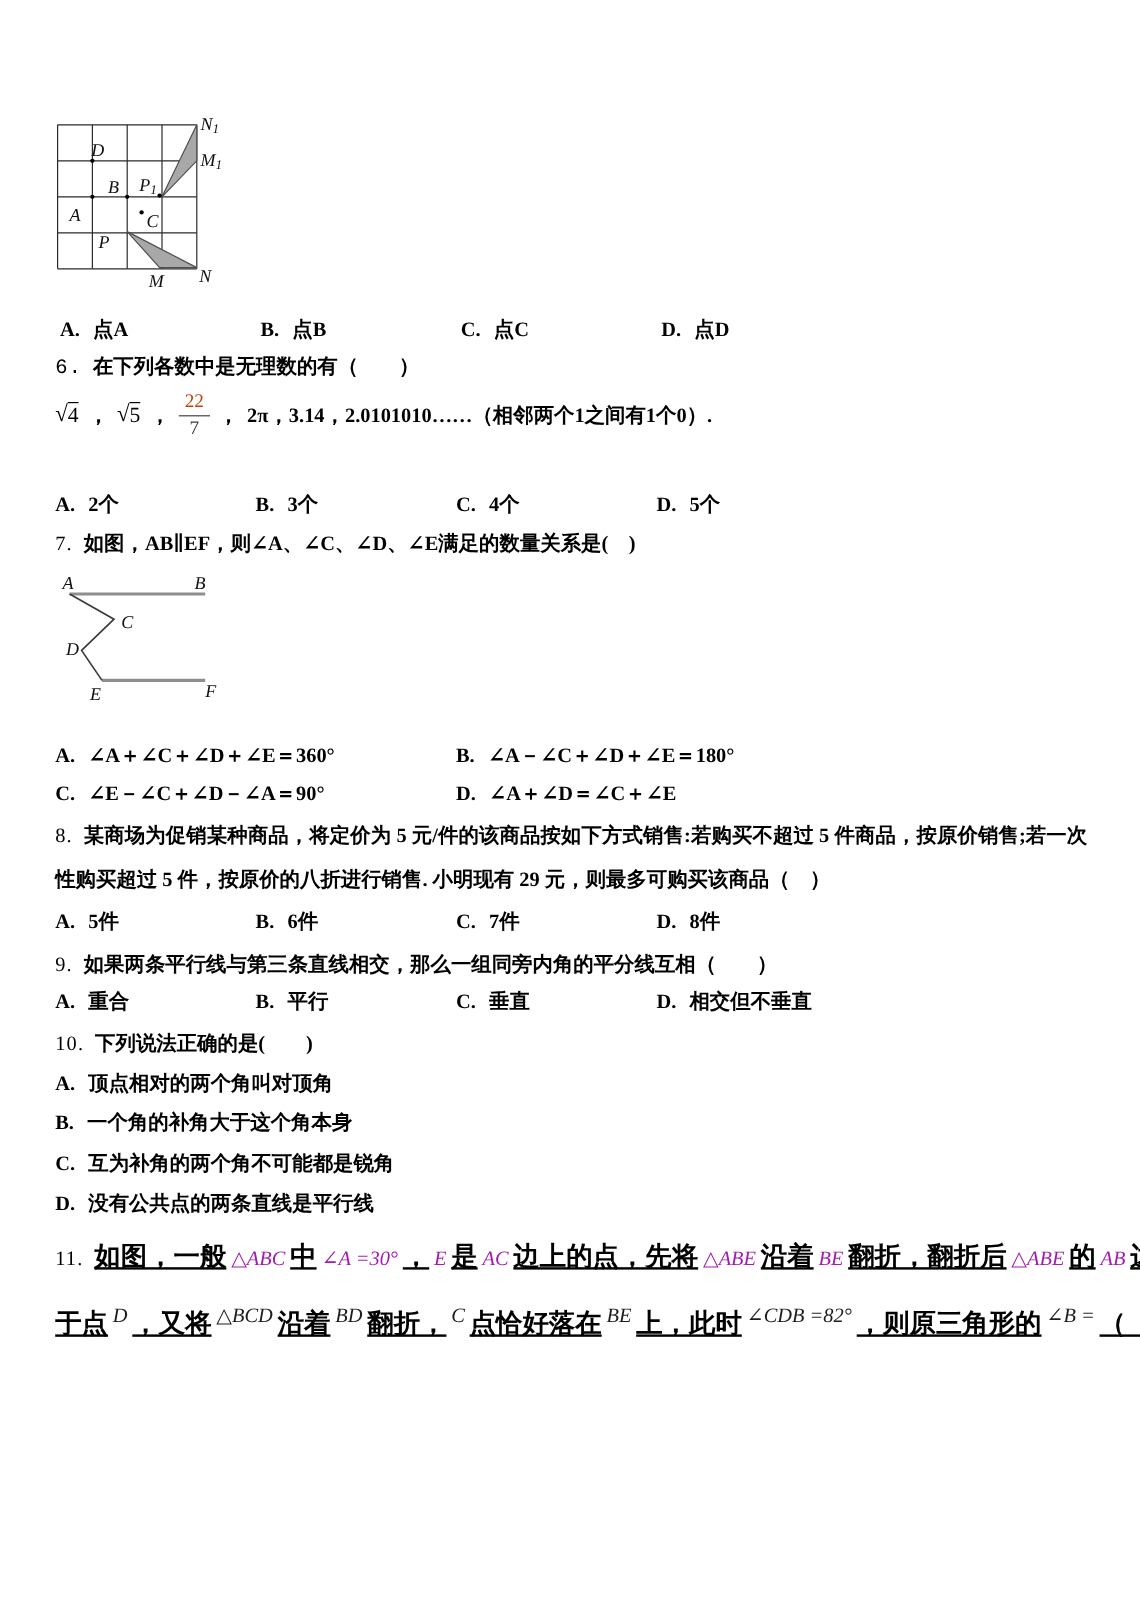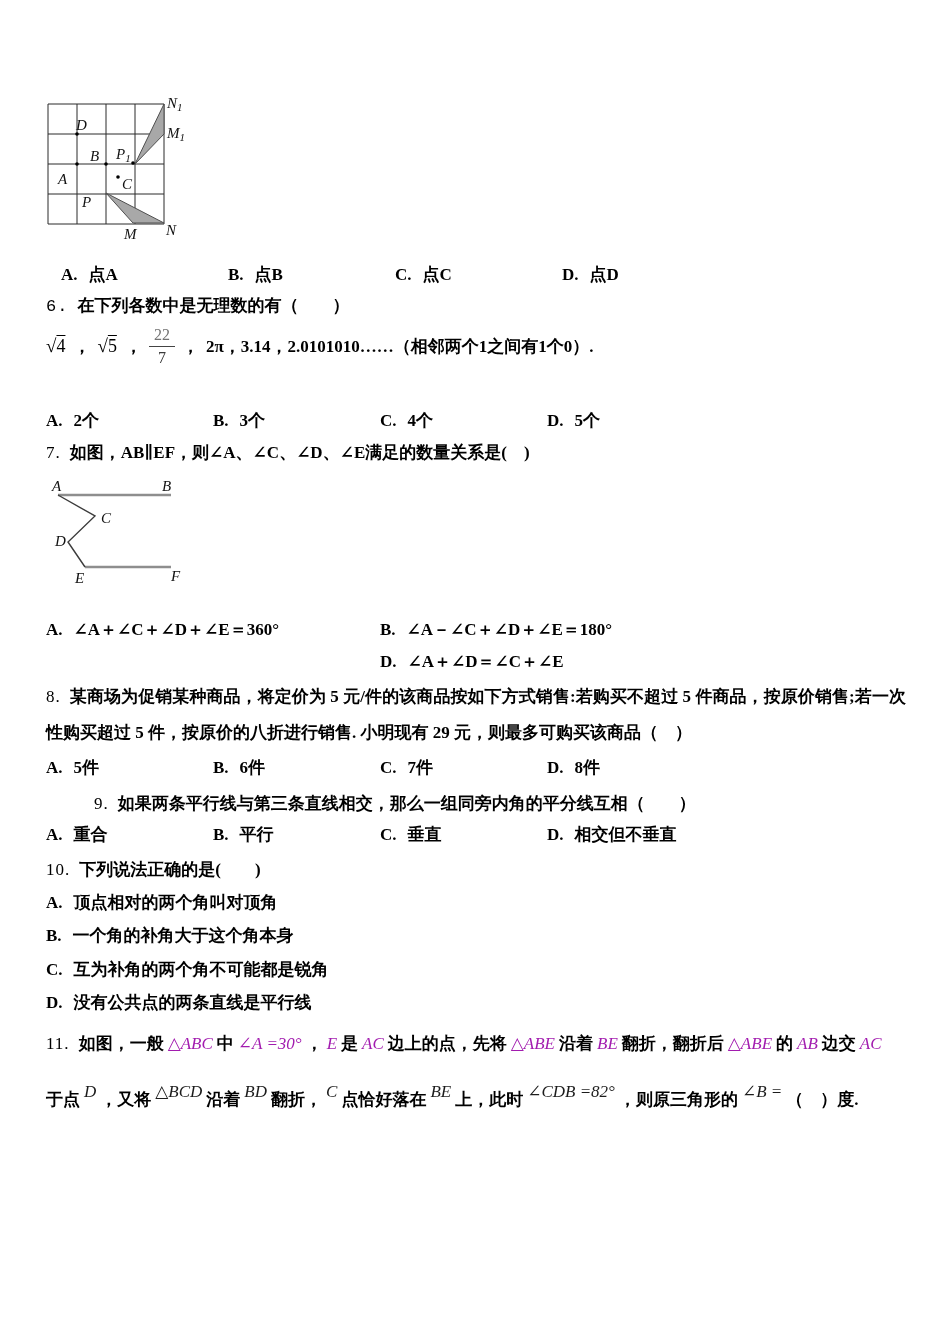--- a/index.html
+++ b/index.html
@@ -18,25 +18,25 @@
   .o1{left:46px;} .o2{left:213px;} .o3{left:380px;} .o4{left:547px;}
   .c1{left:46px;} .c2{left:380px;}
   .vopt{position:absolute;left:46px;white-space:nowrap;font-weight:700;font-size:17px;}
   .vopt .letter{margin-right:11px;}
   
   .mathrow{left:46px;display:flex;align-items:center;font-size:18px;white-space:nowrap;}
   .radsign{font-weight:400;font-size:19px;}
   .radicand{font-weight:400;text-decoration:overline;padding-right:1px;}
   .mcomma{font-weight:700;margin:0 7px;font-size:17px;}
   .frac{display:inline-block;text-align:center;vertical-align:-12px;line-height:1;}
-  .frac .num{display:block;font-size:16px;padding:0 5px 3px 5px;color:#737373;}
+  .frac .num{display:block;font-size:16px;padding:0 5px 3px 5px;color:#c2410c;}
   .frac .den{display:block;font-size:16px;border-top:1.3px solid #444;padding:3px 5px 0 5px;color:#3a3a3a;}
   .mrest{font-weight:700;font-size:17px;}
   
-  .cn{font-weight:700;font-size:17px;}
+  .cn{font-weight:700;font-size:22px;text-decoration:underline;}
   .m{font-style:italic;font-weight:400;font-size:17px;color:#a21caf;margin:0 4px;}
   .mr{font-style:italic;font-weight:400;font-size:17px;color:#1c1c1c;margin:0 4px;position:relative;top:-8px;}
   .figlabel{font-style:italic;font-size:15px;fill:#111;}
   .q8just{width:860px;white-space:normal;text-align:justify;text-align-last:justify;}
   .q8norm{white-space:nowrap;text-align:center;}
 </style>
 </head>
 <body>
 
 <svg class="abs" style="left:40px;top:92px;" width="160" height="152" viewBox="0 0 160 152">
@@ -66,21 +66,21 @@
   <text class="figlabel" x="18" y="92">A</text>
   <text class="figlabel" x="82" y="97">C</text>
   <text class="figlabel" x="42" y="115">P</text>
   <text class="figlabel" x="84" y="147">M</text>
   <text class="figlabel" x="126" y="143">N</text>
   <text class="figlabel" x="76" y="67"><tspan>P</tspan><tspan dy="3" font-size="11">1</tspan></text>
   <text class="figlabel" x="127" y="16"><tspan>N</tspan><tspan dy="3" font-size="11">1</tspan></text>
   <text class="figlabel" x="127" y="46"><tspan>M</tspan><tspan dy="3" font-size="11">1</tspan></text>
 </svg>
 
-<div class="abs optrow" style="top:263px;left:15px;width:858px;height:22px;">
+<div class="abs optrow" style="top:263px;left:4px;width:858px;height:22px;">
   <span class="opt o1"><span class="letter">A.</span><span>点A</span></span>
   <span class="opt o2"><span class="letter">B.</span><span>点B</span></span>
   <span class="opt o3"><span class="letter">C.</span><span>点C</span></span>
   <span class="opt o4"><span class="letter">D.</span><span>点D</span></span>
 </div>
 
 <div class="abs qline" style="top:294px;left:46px;font-family:Liberation Mono, monospace;">
   <span class="qnum">6.</span><span class="stem">在下列各数中是无理数的有（　　）</span>
 </div>
 
@@ -120,38 +120,39 @@
   <text class="figlabel" x="15" y="68">D</text>
   <text class="figlabel" x="35" y="105">E</text>
   <text class="figlabel" x="131" y="103">F</text>
 </svg>
 
 <div class="abs optrow" style="top:618px;left:0;width:950px;height:22px;">
   <span class="opt c1"><span class="letter">A.</span><span>∠A＋∠C＋∠D＋∠E＝360°</span></span>
   <span class="opt c2"><span class="letter">B.</span><span>∠A－∠C＋∠D＋∠E＝180°</span></span>
 </div>
 <div class="abs optrow" style="top:650px;left:0;width:950px;height:22px;">
+  <span class="opt c1"><span class="letter">C.</span><span>∠E－∠C＋∠D－∠A＝90°</span></span>
   <span class="opt c2"><span class="letter">D.</span><span>∠A＋∠D＝∠C＋∠E</span></span>
 </div>
 
 <div class="abs qline q8just" style="top:685px;left:46px;">
   <span class="qnum">8.</span><span class="stem">某商场为促销某种商品，将定价为 5 元/件的该商品按如下方式销售:若购买不超过 5 件商品，按原价销售;若一次</span>
 </div>
 <div class="abs qline q8norm" style="top:721px;left:46px;">
   <span class="stem">性购买超过 5 件，按原价的八折进行销售. 小明现有 29 元，则最多可购买该商品（　）</span>
 </div>
 
 <div class="abs optrow" style="top:756px;left:0;width:822px;height:22px;">
   <span class="opt o1"><span class="letter">A.</span><span>5件</span></span>
   <span class="opt o2"><span class="letter">B.</span><span>6件</span></span>
   <span class="opt o3"><span class="letter">C.</span><span>7件</span></span>
   <span class="opt o4"><span class="letter">D.</span><span>8件</span></span>
 </div>
 
-<div class="abs qline" style="top:792px;left:46px;margin-left:48px;">
+<div class="abs qline" style="top:792px;left:46px;">
   <span class="qnum">9.</span><span class="stem">如果两条平行线与第三条直线相交，那么一组同旁内角的平分线互相（　　）</span>
 </div>
 <div class="abs optrow" style="top:823px;left:0;width:950px;height:22px;">
   <span class="opt o1"><span class="letter">A.</span><span>重合</span></span>
   <span class="opt o2"><span class="letter">B.</span><span>平行</span></span>
   <span class="opt o3"><span class="letter">C.</span><span>垂直</span></span>
   <span class="opt o4"><span class="letter">D.</span><span>相交但不垂直</span></span>
 </div>
 
 <div class="abs qline" style="top:858px;left:46px;">

